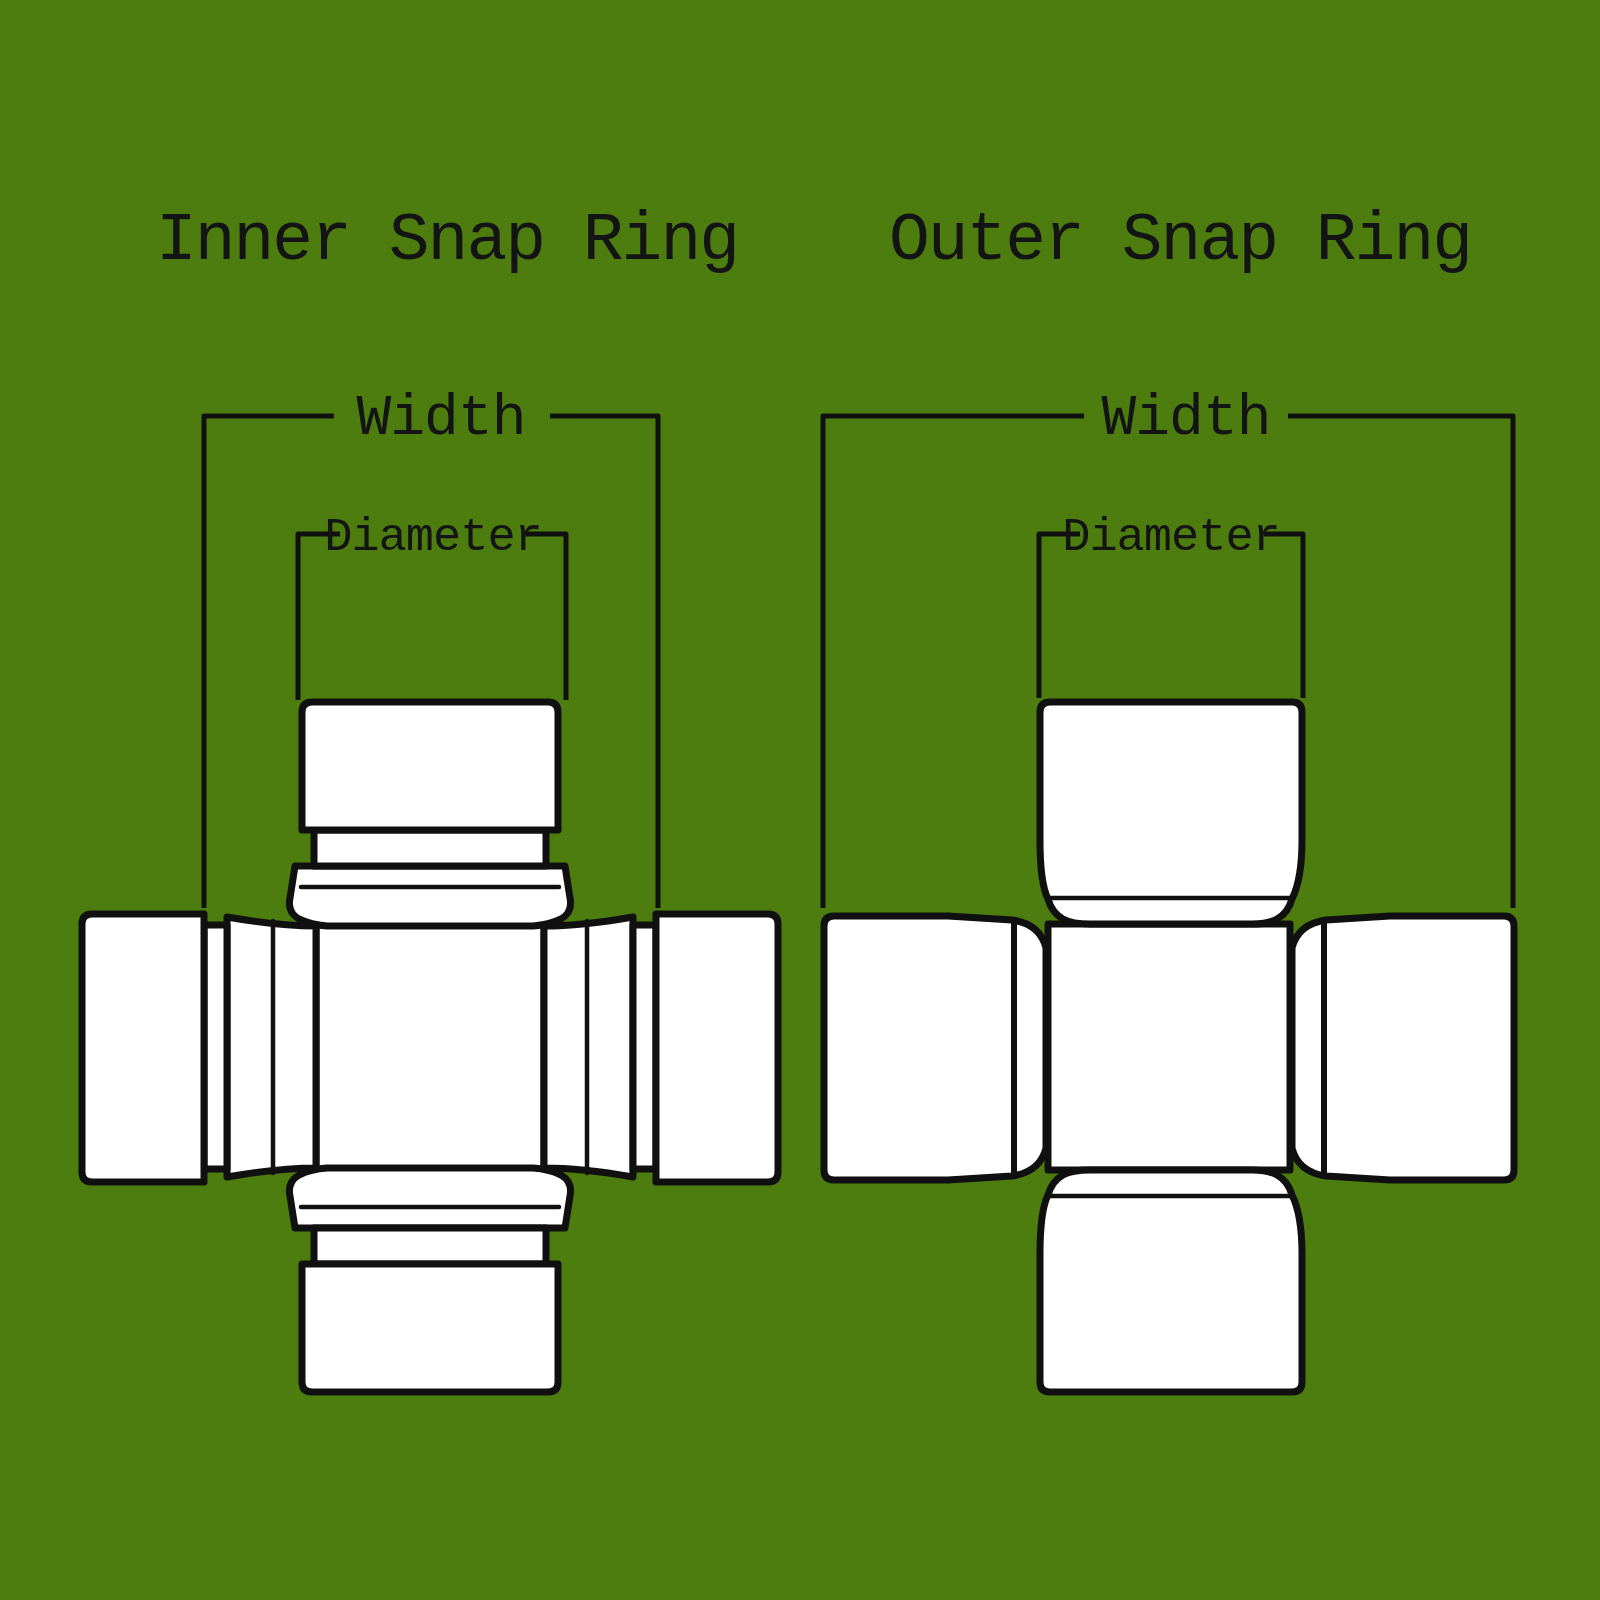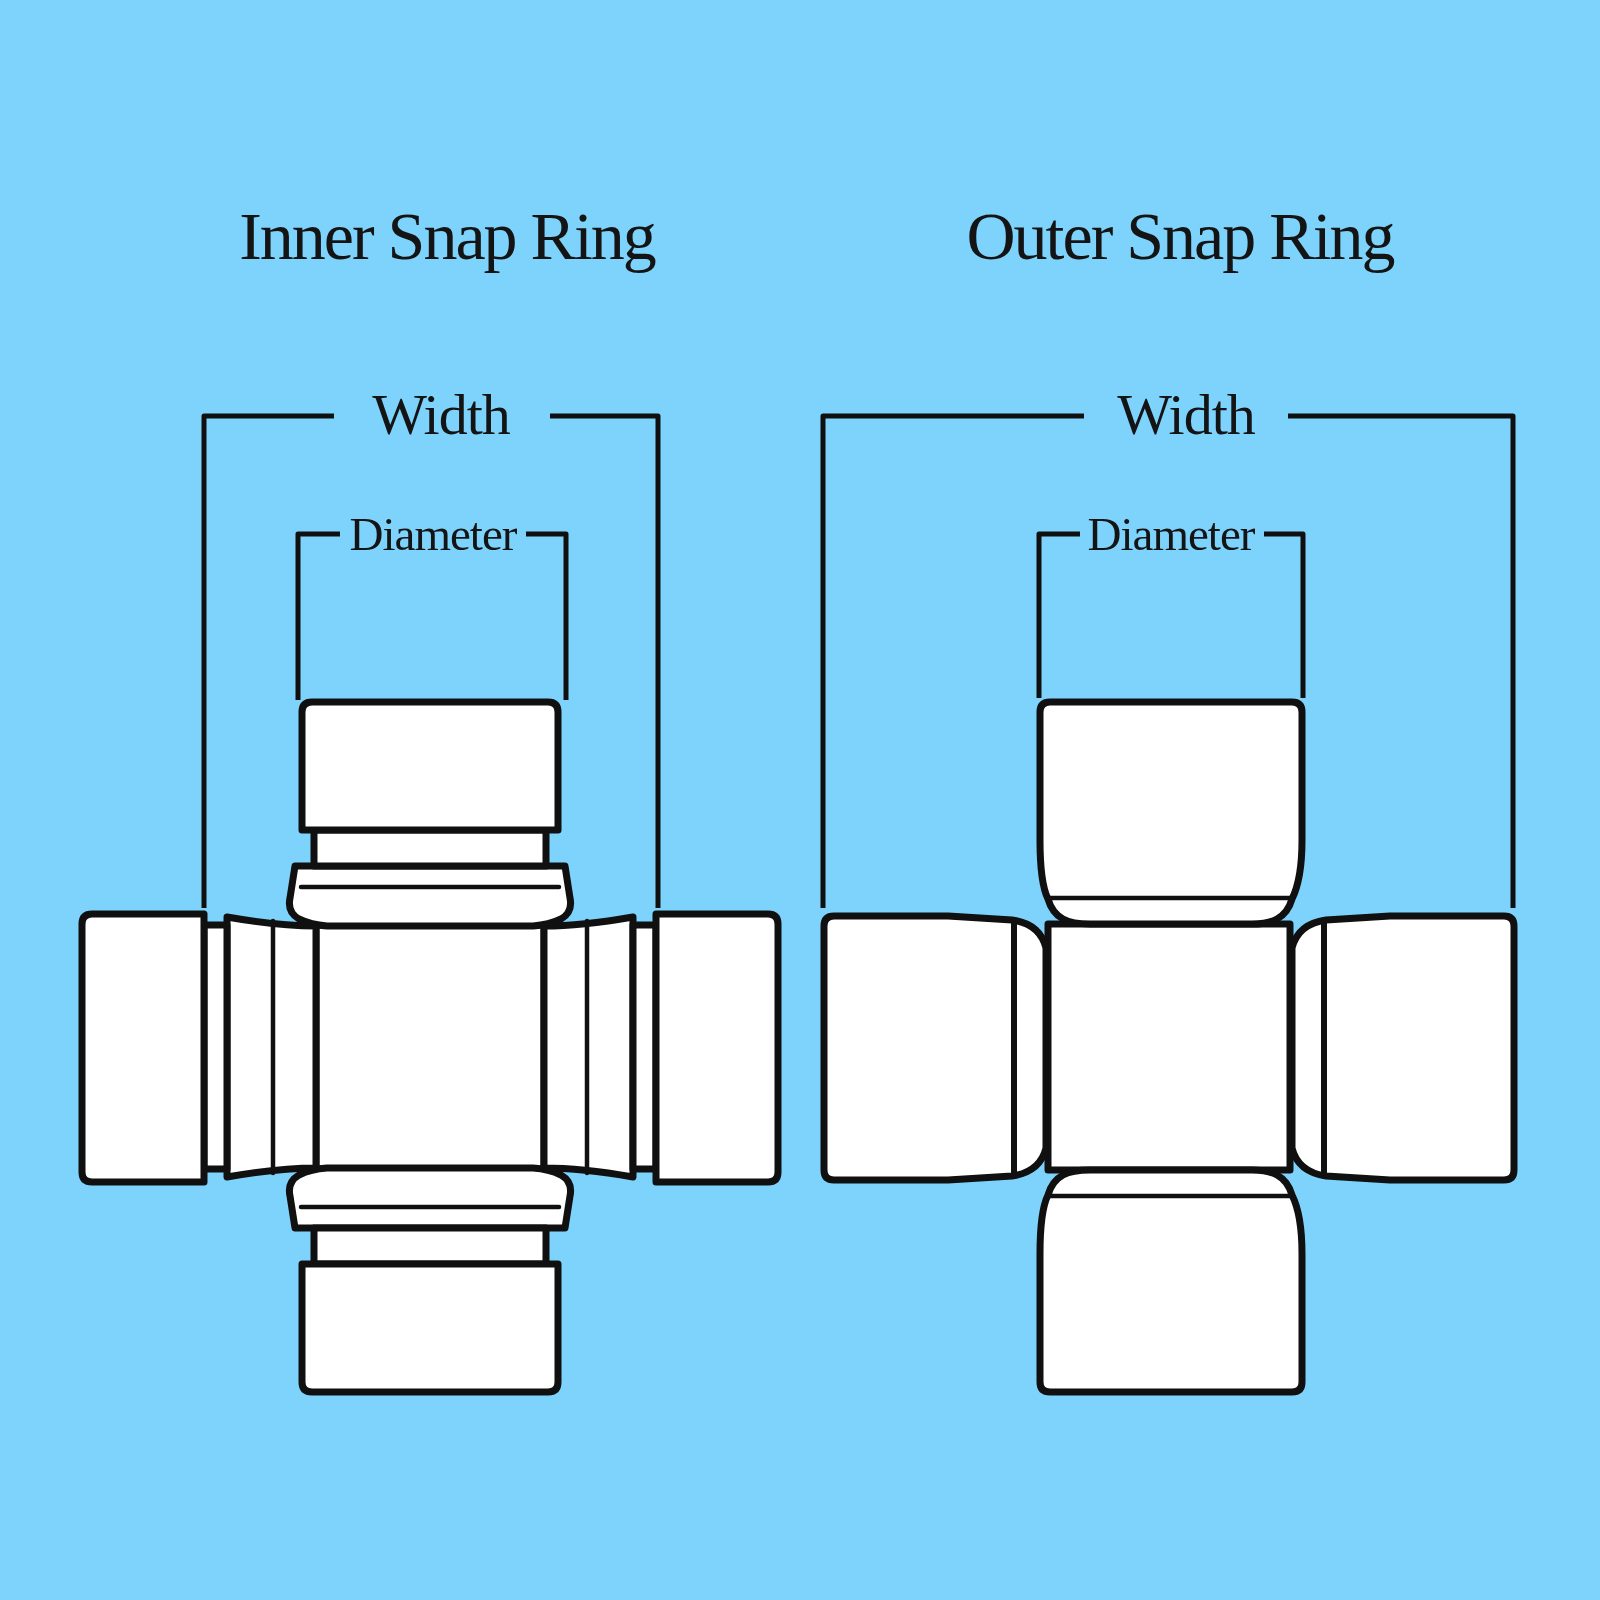--- a/index.html
+++ b/index.html
@@ -1,20 +1,20 @@
 <!DOCTYPE html>
 <html><head>
 <meta charset="utf-8">
 <style>
   html,body{margin:0;padding:0;background:#ffffff;}
   .stage{
     position:relative;
     width:1600px;height:1600px;
-    background:#7dd3fc;
-    font-family:Liberation Serif, serif;
+    background:#4d7c0f;
+    font-family:Liberation Mono, monospace;
     overflow:hidden;
   }
   svg{display:block;width:1600px;height:1600px;}
   .outline{fill:#ffffff;stroke:#101010;stroke-width:7;stroke-linejoin:round;stroke-linecap:round;}
   .body-block{fill:#ffffff;stroke:#101010;stroke-width:7;stroke-linejoin:round;}
   .detail-line{fill:none;stroke:#101010;stroke-width:4.5;stroke-linecap:round;}
   .sep-line{fill:none;stroke:#101010;stroke-width:6;stroke-linecap:round;}
   .bracket{fill:none;stroke:#101010;stroke-width:5;stroke-linejoin:round;stroke-linecap:butt;}
   text{fill:#141414;}
   .title{font-size:68px;letter-spacing:-2px;text-anchor:middle;}

